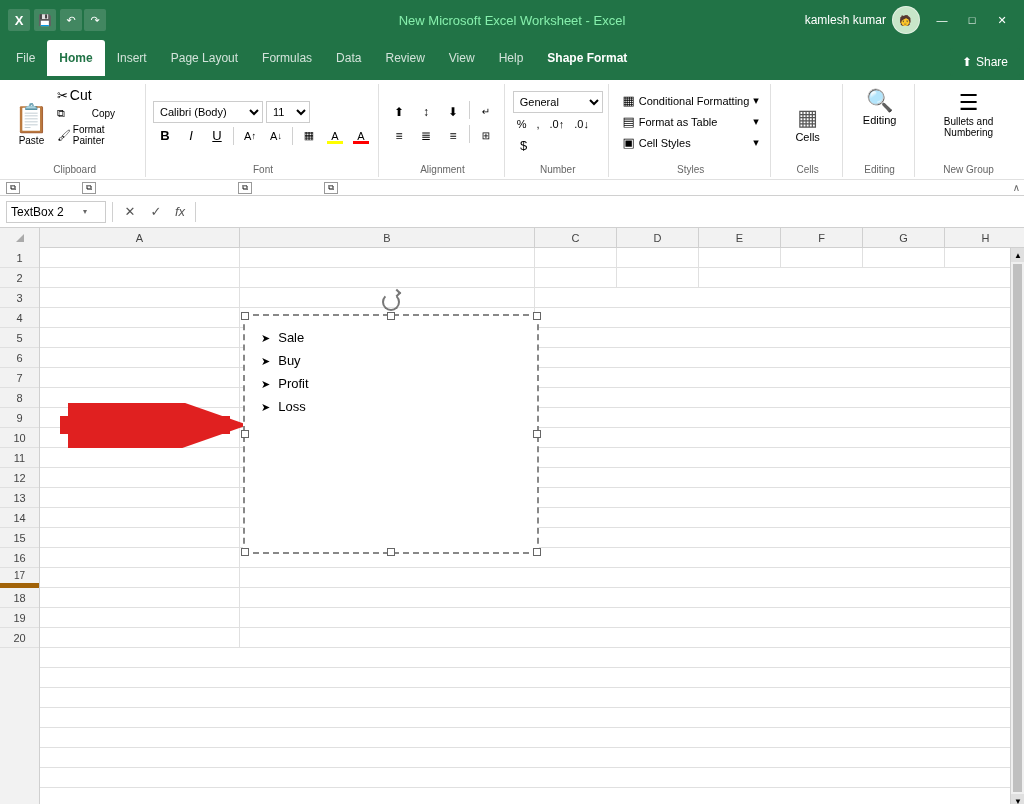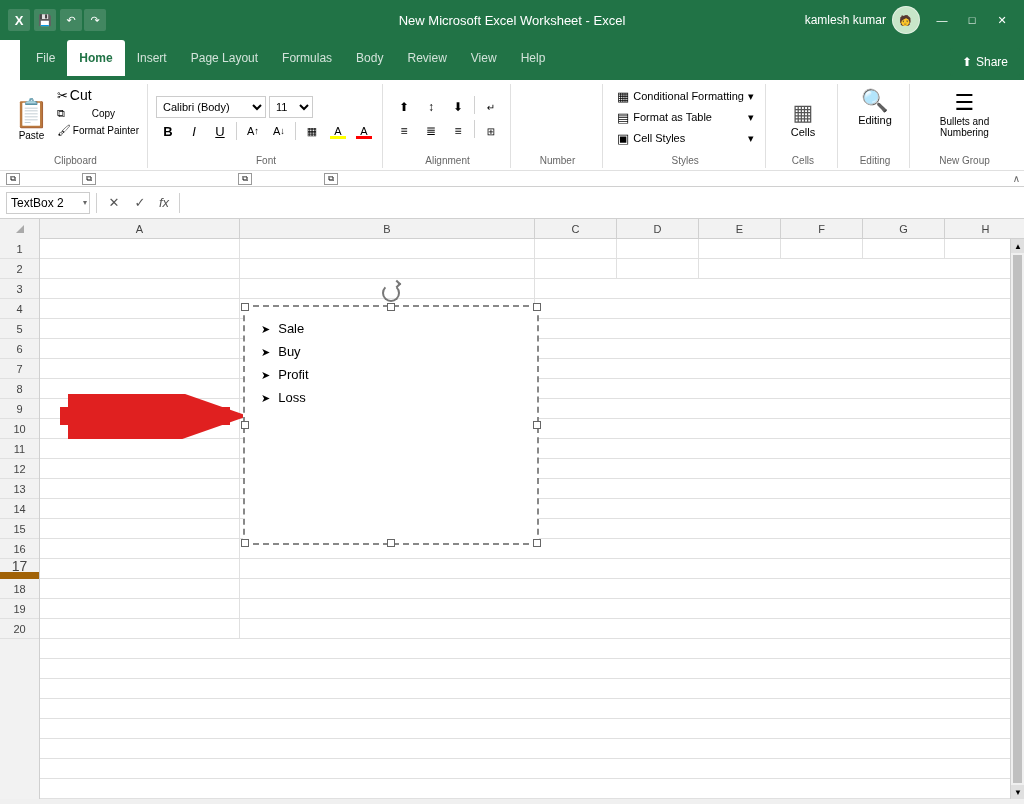--- a/index.html
+++ b/index.html
@@ -9,21 +9,21 @@
     .title-bar {
       height: 40px;
       background: #217346;
       display: flex;
       align-items: center;
       justify-content: space-between;
       padding: 0 8px;
       color: white;
     }
     .title-bar-left { display: flex; align-items: center; gap: 4px; }
-    .title-bar-center { font-size: 13px; color: #ffffff; position: absolute; left: 50%; transform: translateX(-50%); }
+    .title-bar-center { font-size: 13px; color: #86efac; position: absolute; left: 50%; transform: translateX(-50%); }
     .title-bar-right { display: flex; align-items: center; gap: 8px; }
     .tb-icon { width: 22px; height: 22px; background: rgba(255,255,255,0.15); border-radius: 2px; display: flex; align-items: center; justify-content: center; font-size: 11px; cursor: pointer; }
     .undo-redo { display: flex; align-items: center; gap: 2px; }
     .user-info { display: flex; align-items: center; gap: 6px; font-size: 12px; }
     .avatar { width: 28px; height: 28px; border-radius: 50%; background: #c8e6c9; display: flex; align-items: center; justify-content: center; font-size: 10px; color: #333; border: 1px solid rgba(255,255,255,0.5); }
     .win-controls { display: flex; gap: 2px; }
     .win-btn { width: 28px; height: 24px; display: flex; align-items: center; justify-content: center; font-size: 11px; cursor: pointer; border-radius: 2px; }
 
     
     .ribbon { background: #ffffff; border-bottom: 1px solid #d0d0d0; }
@@ -60,21 +60,21 @@
     
     .styles-group-inner { display: flex; flex-direction: column; gap: 2px; padding-bottom: 4px; }
     .style-btn { display: flex; align-items: center; gap: 4px; padding: 2px 6px; cursor: pointer; border-radius: 2px; font-size: 11px; white-space: nowrap; }
     .style-icon { font-size: 13px; }
 
     
     .share-btn { height: 28px; padding: 0 12px; background: #217346; color: white; border: none; border-radius: 3px; font-size: 12px; cursor: pointer; display: flex; align-items: center; gap: 4px; margin: 4px; }
 
     
     .formula-bar { height: 32px; background: #ffffff; border-bottom: 1px solid #d0d0d0; display: flex; align-items: center; gap: 4px; padding: 0 6px; }
-    .name-box { width: 84px; height: 22px; border: 1px solid #ccc; font-size: 12px; padding: 0 4px; display: flex; align-items: center; gap: 2px; }
+    .name-box { width: 100px; height: 22px; border: 1px solid #ccc; font-size: 12px; padding: 0 4px; display: flex; align-items: center; gap: 2px; }
     .name-box-input { border: none; outline: none; font-size: 12px; width: 70px; }
     .name-box-arrow { font-size: 8px; color: #666; cursor: pointer; }
     .formula-divider { width: 1px; height: 20px; background: #d0d0d0; margin: 0 2px; }
     .formula-icons { display: flex; gap: 4px; align-items: center; }
     .formula-icon-btn { width: 22px; height: 22px; display: flex; align-items: center; justify-content: center; cursor: pointer; font-size: 13px; color: #555; }
     .fx-label { font-size: 13px; font-style: italic; color: #555; padding: 0 4px; }
     .formula-input { flex: 1; height: 22px; border: none; outline: none; font-size: 12px; padding: 0 4px; }
     .share-area { display: flex; align-items: flex-start; padding-top: 4px; }
   </style>
 </head>
@@ -99,31 +99,32 @@
     </div>
     <div class="win-controls">
       <div class="win-btn">—</div>
       <div class="win-btn">□</div>
       <div class="win-btn win-close">✕</div>
     </div>
   </div>
 </div>
 
 <div class="ribbon">
-  <div style="display:flex; justify-content:space-between; background:#217346;margin-left:20px;">
+  <div style="display:flex; justify-content:space-between; background:#217346;">
     <div class="ribbon-tabs" style="background:#217346; flex:1;">
       <div class="ribbon-tab">File</div>
       <div class="ribbon-tab active">Home</div>
       <div class="ribbon-tab">Insert</div>
       <div class="ribbon-tab">Page Layout</div>
       <div class="ribbon-tab">Formulas</div>
-      <div class="ribbon-tab">Body</div>
+      <div class="ribbon-tab">Data</div>
       <div class="ribbon-tab">Review</div>
       <div class="ribbon-tab">View</div>
       <div class="ribbon-tab">Help</div>
+      <div class="ribbon-tab" style="color:white; font-weight:600;">Shape Format</div>
     </div>
     <div class="share-area">
       <button class="share-btn">
         <span>⬆</span>
         <span>Share</span>
       </button>
     </div>
   </div>
 
   <div class="ribbon-content">
@@ -204,20 +205,36 @@
             <div class="align-btn">≡</div>
             <div style="width:1px; height:18px; background:#d0d0d0; margin:0 2px;"></div>
             <div class="align-btn" style="font-size:10px;">⊞</div>
           </div>
         </div>
       </div>
       <div class="ribbon-group-label">Alignment</div>
     </div>
 
     <div class="ribbon-group" style="min-width:90px;">
+      <div class="ribbon-group-content">
+        <div class="num-group-inner">
+          <select class="num-select">
+            <option>General</option>
+          </select>
+          <div style="display:flex; align-items:center; gap:2px; margin-top:2px;">
+            <div style="padding:1px 4px; font-size:11px; cursor:pointer; border-radius:2px;">%</div>
+            <div style="padding:1px 4px; font-size:11px; cursor:pointer; border-radius:2px;">,</div>
+            <div style="padding:1px 4px; font-size:11px; cursor:pointer; border-radius:2px;">.0↑</div>
+            <div style="padding:1px 4px; font-size:11px; cursor:pointer; border-radius:2px;">.0↓</div>
+          </div>
+          <div style="display:flex; align-items:center; gap:2px; margin-top:2px;">
+            <div style="width:22px; height:22px; display:flex; align-items:center; justify-content:center; cursor:pointer; font-size:13px; border-radius:2px;">$</div>
+          </div>
+        </div>
+      </div>
       <div class="ribbon-group-label">Number</div>
     </div>
 
     <div class="ribbon-group" style="min-width:160px;">
       <div class="ribbon-group-content">
         <div class="styles-group-inner">
           <div class="style-btn">
             <span class="style-icon">▦</span>
             <span>Conditional Formatting</span>
             <span style="margin-left:auto;">▾</span>
@@ -324,21 +341,21 @@
       <div style="height:20px; display:flex; align-items:center; justify-content:center; font-size:11px; color:#444; border-bottom:1px solid #e0e0e0; cursor:pointer;">7</div>
       <div style="height:20px; display:flex; align-items:center; justify-content:center; font-size:11px; color:#444; border-bottom:1px solid #e0e0e0; cursor:pointer;">8</div>
       <div style="height:20px; display:flex; align-items:center; justify-content:center; font-size:11px; color:#444; border-bottom:1px solid #e0e0e0; cursor:pointer;">9</div>
       <div style="height:20px; display:flex; align-items:center; justify-content:center; font-size:11px; color:#444; border-bottom:1px solid #e0e0e0; cursor:pointer;">10</div>
       <div style="height:20px; display:flex; align-items:center; justify-content:center; font-size:11px; color:#444; border-bottom:1px solid #e0e0e0; cursor:pointer;">11</div>
       <div style="height:20px; display:flex; align-items:center; justify-content:center; font-size:11px; color:#444; border-bottom:1px solid #e0e0e0; cursor:pointer;">12</div>
       <div style="height:20px; display:flex; align-items:center; justify-content:center; font-size:11px; color:#444; border-bottom:1px solid #e0e0e0; cursor:pointer;">13</div>
       <div style="height:20px; display:flex; align-items:center; justify-content:center; font-size:11px; color:#444; border-bottom:1px solid #e0e0e0; cursor:pointer;">14</div>
       <div style="height:20px; display:flex; align-items:center; justify-content:center; font-size:11px; color:#444; border-bottom:1px solid #e0e0e0; cursor:pointer;">15</div>
       <div style="height:20px; display:flex; align-items:center; justify-content:center; font-size:11px; color:#444; border-bottom:1px solid #e0e0e0; cursor:pointer;">16</div>
-      <div style="height:20px; display:flex; align-items:center; justify-content:center; font-size:14px; color:#444; border-bottom:7px solid #a16207; cursor:pointer;">17</div>
+      <div style="height:20px; display:flex; align-items:center; justify-content:center; font-size:10px; color:#444; border-bottom:5px solid #a16207; cursor:pointer;">17</div>
       <div style="height:20px; display:flex; align-items:center; justify-content:center; font-size:11px; color:#444; border-bottom:1px solid #e0e0e0; cursor:pointer;">18</div>
       <div style="height:20px; display:flex; align-items:center; justify-content:center; font-size:11px; color:#444; border-bottom:1px solid #e0e0e0; cursor:pointer;">19</div>
       <div style="height:20px; display:flex; align-items:center; justify-content:center; font-size:11px; color:#444; border-bottom:1px solid #e0e0e0; cursor:pointer;">20</div>
     </div>
 
     <div style="flex:1; position:relative; overflow:hidden;">
 
       <div style="position:absolute; top:0; left:0; right:14px; bottom:0; background: repeating-linear-gradient(to bottom, transparent, transparent 19px, #e0e0e0 19px, #e0e0e0 20px); pointer-events:none; z-index:0;"></div>
 
       <div style="position:absolute; top:0; left:0; right:0; bottom:0; overflow:hidden;">

